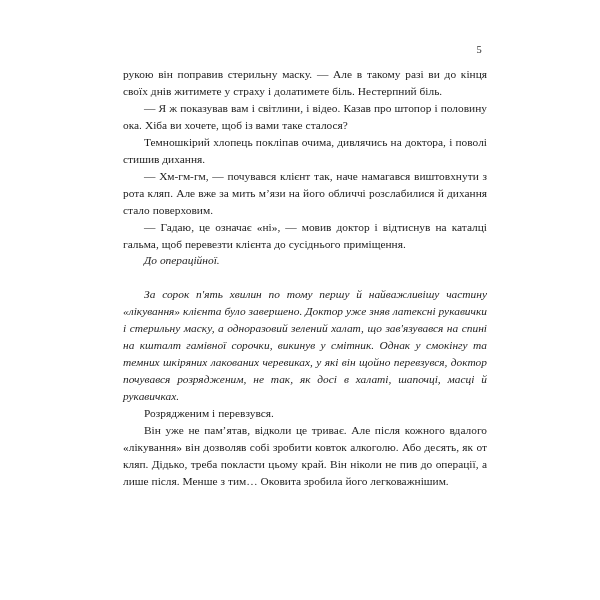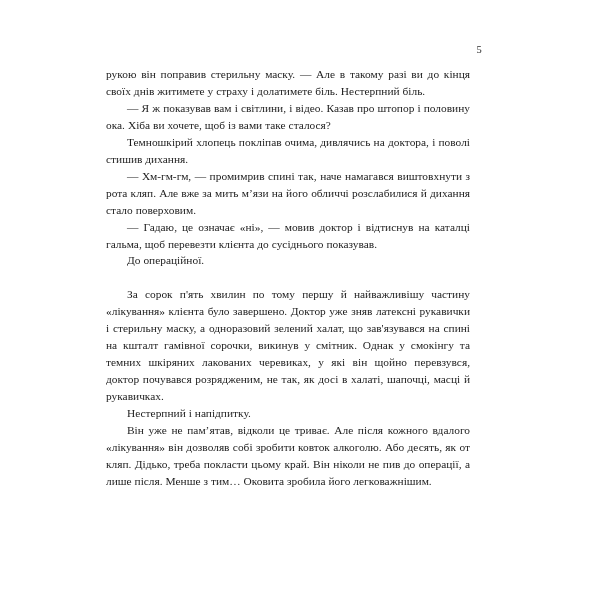--- a/index.html
+++ b/index.html
@@ -35,21 +35,21 @@
     font-size: 10.5px;
     line-height: 14px;
     color: #2b2b2b;
     letter-spacing: 0.2px;
   }
 
   
   .textblock {
     position: absolute;
     top: 66px;
-    left: 106px;
+    left: 123px;
     width: 364px;
   }
 
   p.para {
     margin: 0;
     font-size: 11.4px;
     line-height: 16.95px;
     text-align: justify;
     text-justify: inter-word;
     text-indent: 21px;
@@ -57,20 +57,21 @@
     hyphens: manual;
     -webkit-hyphens: manual;
     word-spacing: 0.1px;
   }
 
   p.para.noindent {
     text-indent: 0;
   }
 
   p.para.italic {
+    font-style: italic;
   }
 
   
   .scene-gap {
     height: 16.95px;
   }
 </style>
 </head>
 <body>
 
@@ -79,30 +80,30 @@
   <div class="folio">5</div>
 
   <div class="textblock">
 
     <p class="para noindent">рукою він поправив стерильну маску. — Але в такому разі ви до кінця своїх днів житимете у страху і долатимете біль. Нестерпний біль.</p>
 
     <p class="para">— Я ж показував вам і світлини, і відео. Казав про штопор і половину ока. Хіба ви хочете, щоб із вами таке сталося?</p>
 
     <p class="para">Темношкірий хлопець покліпав очима, дивлячись на доктора, і поволі стишив дихання.</p>
 
-    <p class="para">— Хм-гм-гм, — промимрив спині так, наче намагався виштовхнути з рота кляп. Але вже за мить м’язи на його обличчі розслабилися й дихання стало поверховим.</p>
+    <p class="para">— Хм-гм-гм, — почувався клієнт так, наче намагався виштовхнути з рота кляп. Але вже за мить м’язи на його обличчі розслабилися й дихання стало поверховим.</p>
 
-    <p class="para">— Гадаю, це означає «ні», — мовив доктор і відтиснув на каталці гальма, щоб перевезти клієнта до сусіднього показував.</p>
+    <p class="para">— Гадаю, це означає «ні», — мовив доктор і відтиснув на каталці гальма, щоб перевезти клієнта до сусіднього приміщення.</p>
 
     <p class="para italic">До операційної.</p>
 
     <div class="scene-gap"></div>
 
     <p class="para noindent"></p>
 
     <p class="para italic">За сорок п'ять хвилин по тому першу й найважливішу частину «лікування» клієнта було завершено. Доктор уже зняв латексні рукавички і стерильну маску, а одноразовий зелений халат, що зав'язувався на спині на кшталт гамівної сорочки, викинув у смітник. Однак у смокінгу та темних шкіряних лакованих черевиках, у які він щойно перевзувся, доктор почувався розрядженим, не так, як досі в халаті, шапочці, масці й рукавичках.</p>
 
-    <p class="para">Нестерпний і напідпитку.</p>
+    <p class="para">Розрядженим і перевзувся.</p>
 
     <p class="para">Він уже не пам’ятав, відколи це триває. Але після кожного вдалого «лікування» він дозволяв собі зробити ковток алкоголю. Або десять, як от кляп. Дідько, треба покласти цьому край. Він ніколи не пив до операції, а лише після. Менше з тим… Оковита зробила його легковажнішим.</p>
 
   </div>
 </div>
 
 </body></html>

